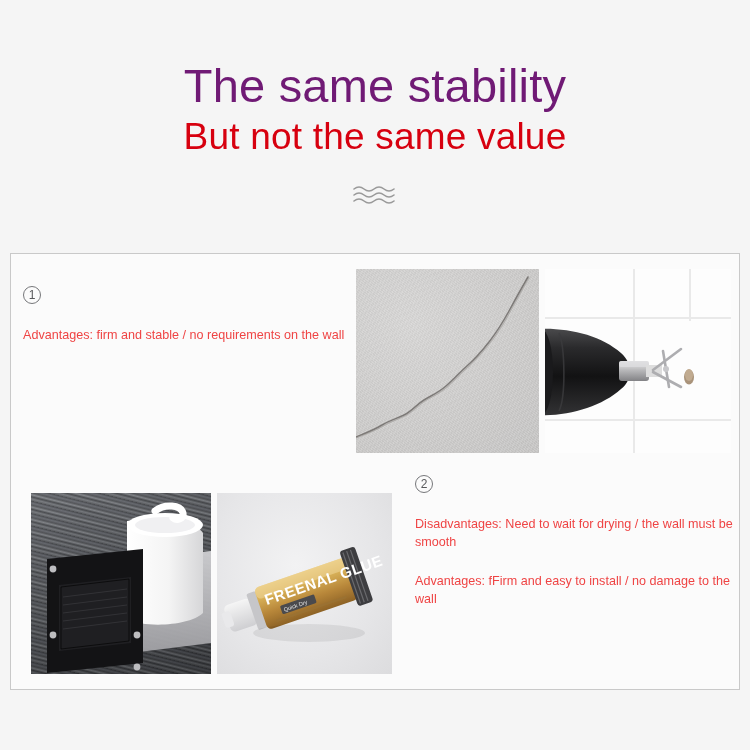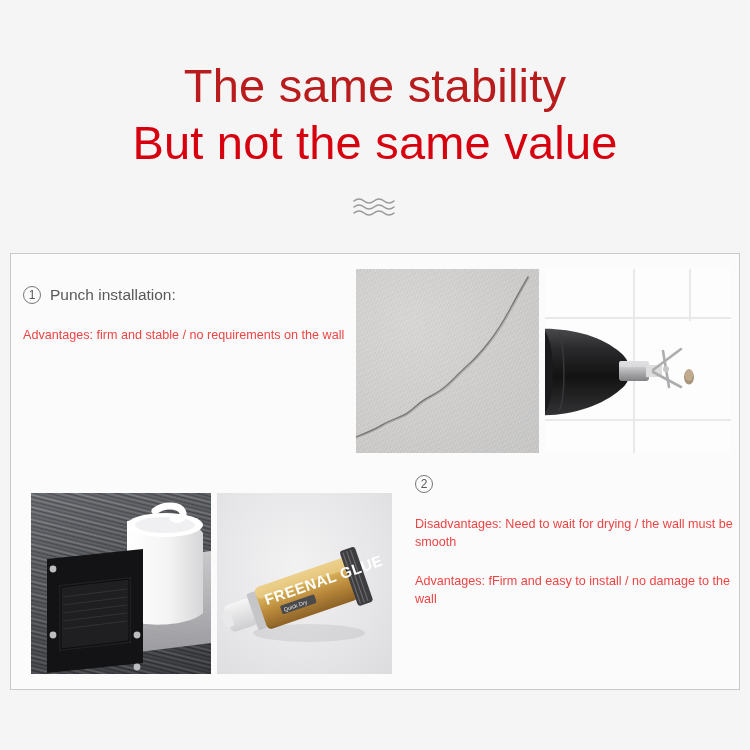--- a/index.html
+++ b/index.html
@@ -15,28 +15,28 @@
     position: relative;
   }
 
   
   .header {
     padding-top: 58px;
     text-align: center;
   }
   .headline-1 {
     font-size: 47px;
-    color: #b91c1c;
+    color: #701a75;
     font-weight: 400;
     letter-spacing: 0.2px;
     line-height: 1.18;
     white-space: nowrap;
   }
   .headline-2 {
-    font-size: 47px;
+    font-size: 37px;
     color: #d7000f;
     font-weight: 400;
     letter-spacing: 0.2px;
     line-height: 1.18;
     white-space: nowrap;
     margin-top: 2px;
   }
 
   
   .wave-wrap {
@@ -190,21 +190,20 @@
   </svg>
 </div>
 
 <div class="panel">
 
   <div class="row row-1">
 
     <div class="text-block r1-text">
       <div class="sec-title">
         <span class="num-circle">1</span>
-        <span>Punch installation:</span>
       </div>
       <div class="sec-para">Advantages: firm and stable / no requirements on the wall</div>
     </div>
 
     <div class="photo photo-crack">
       <div class="wall-bg"></div>
       <div class="wall-noise"></div>
       <svg class="crack-svg" viewBox="0 0 183 184" preserveAspectRatio="none">
         <path d="M0 168 C10 164 18 161 26 156 C34 151 40 150 48 146
                  C56 142 60 136 68 131 C76 126 82 124 90 117

